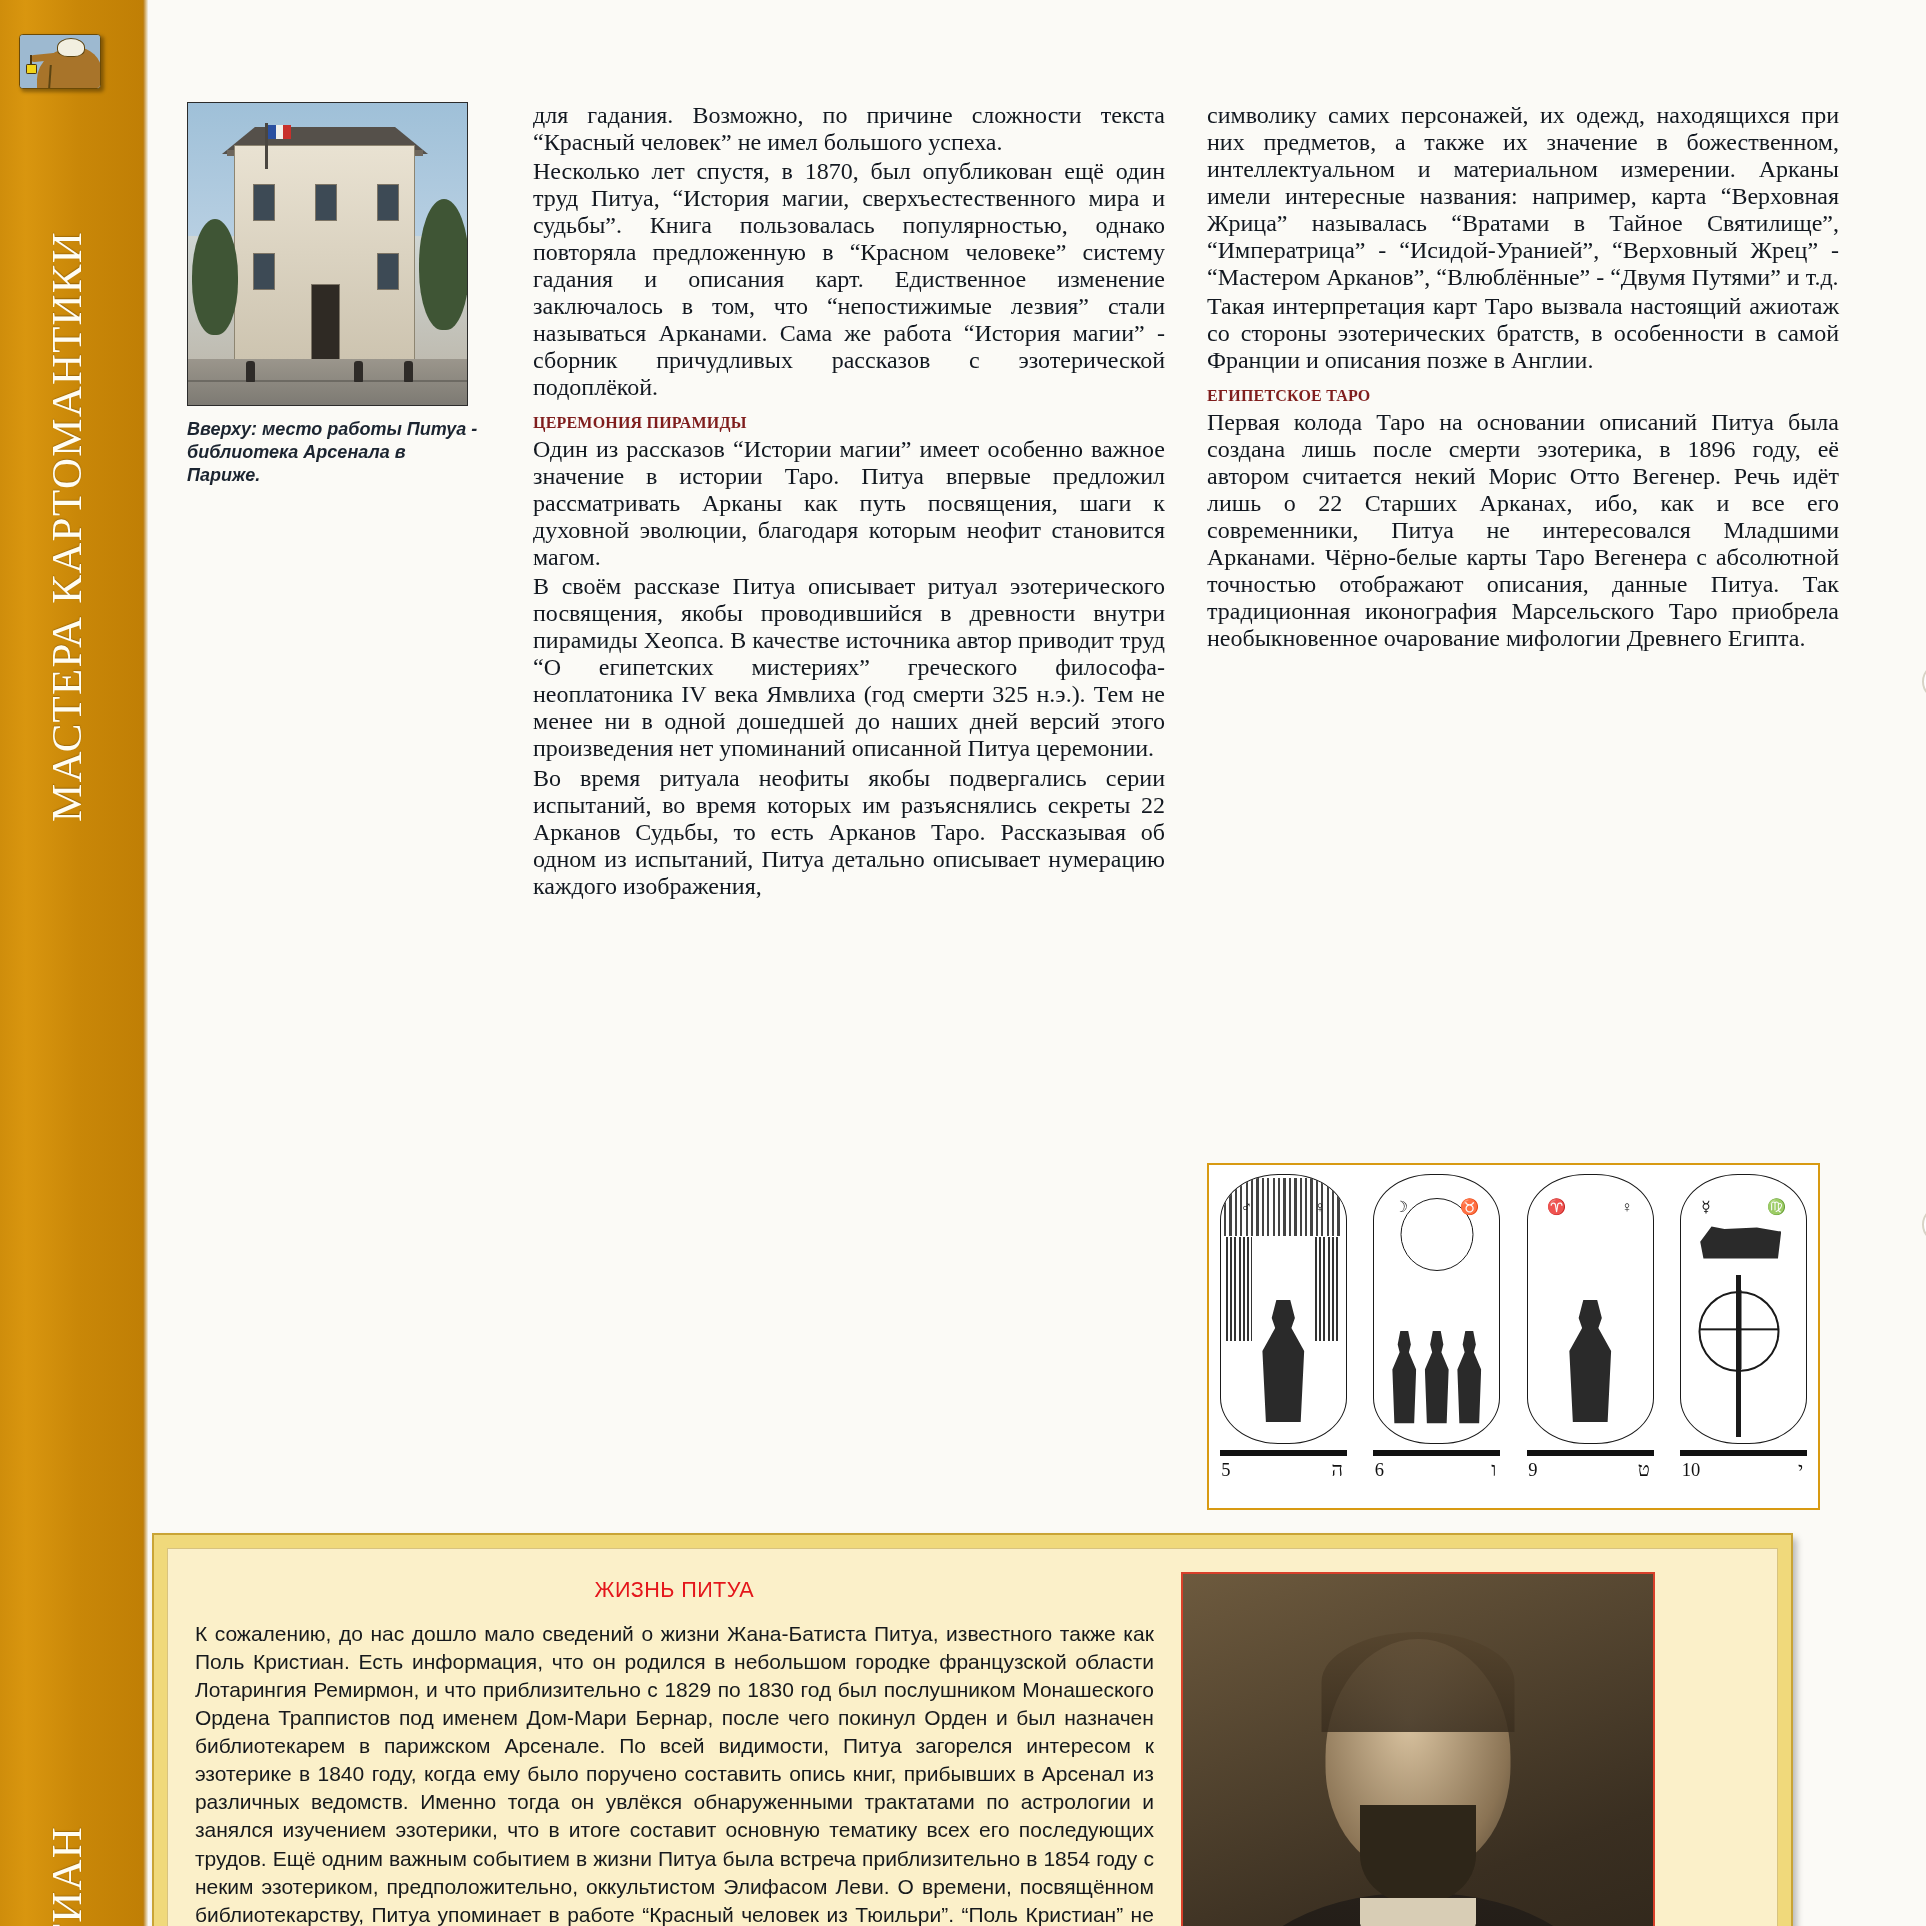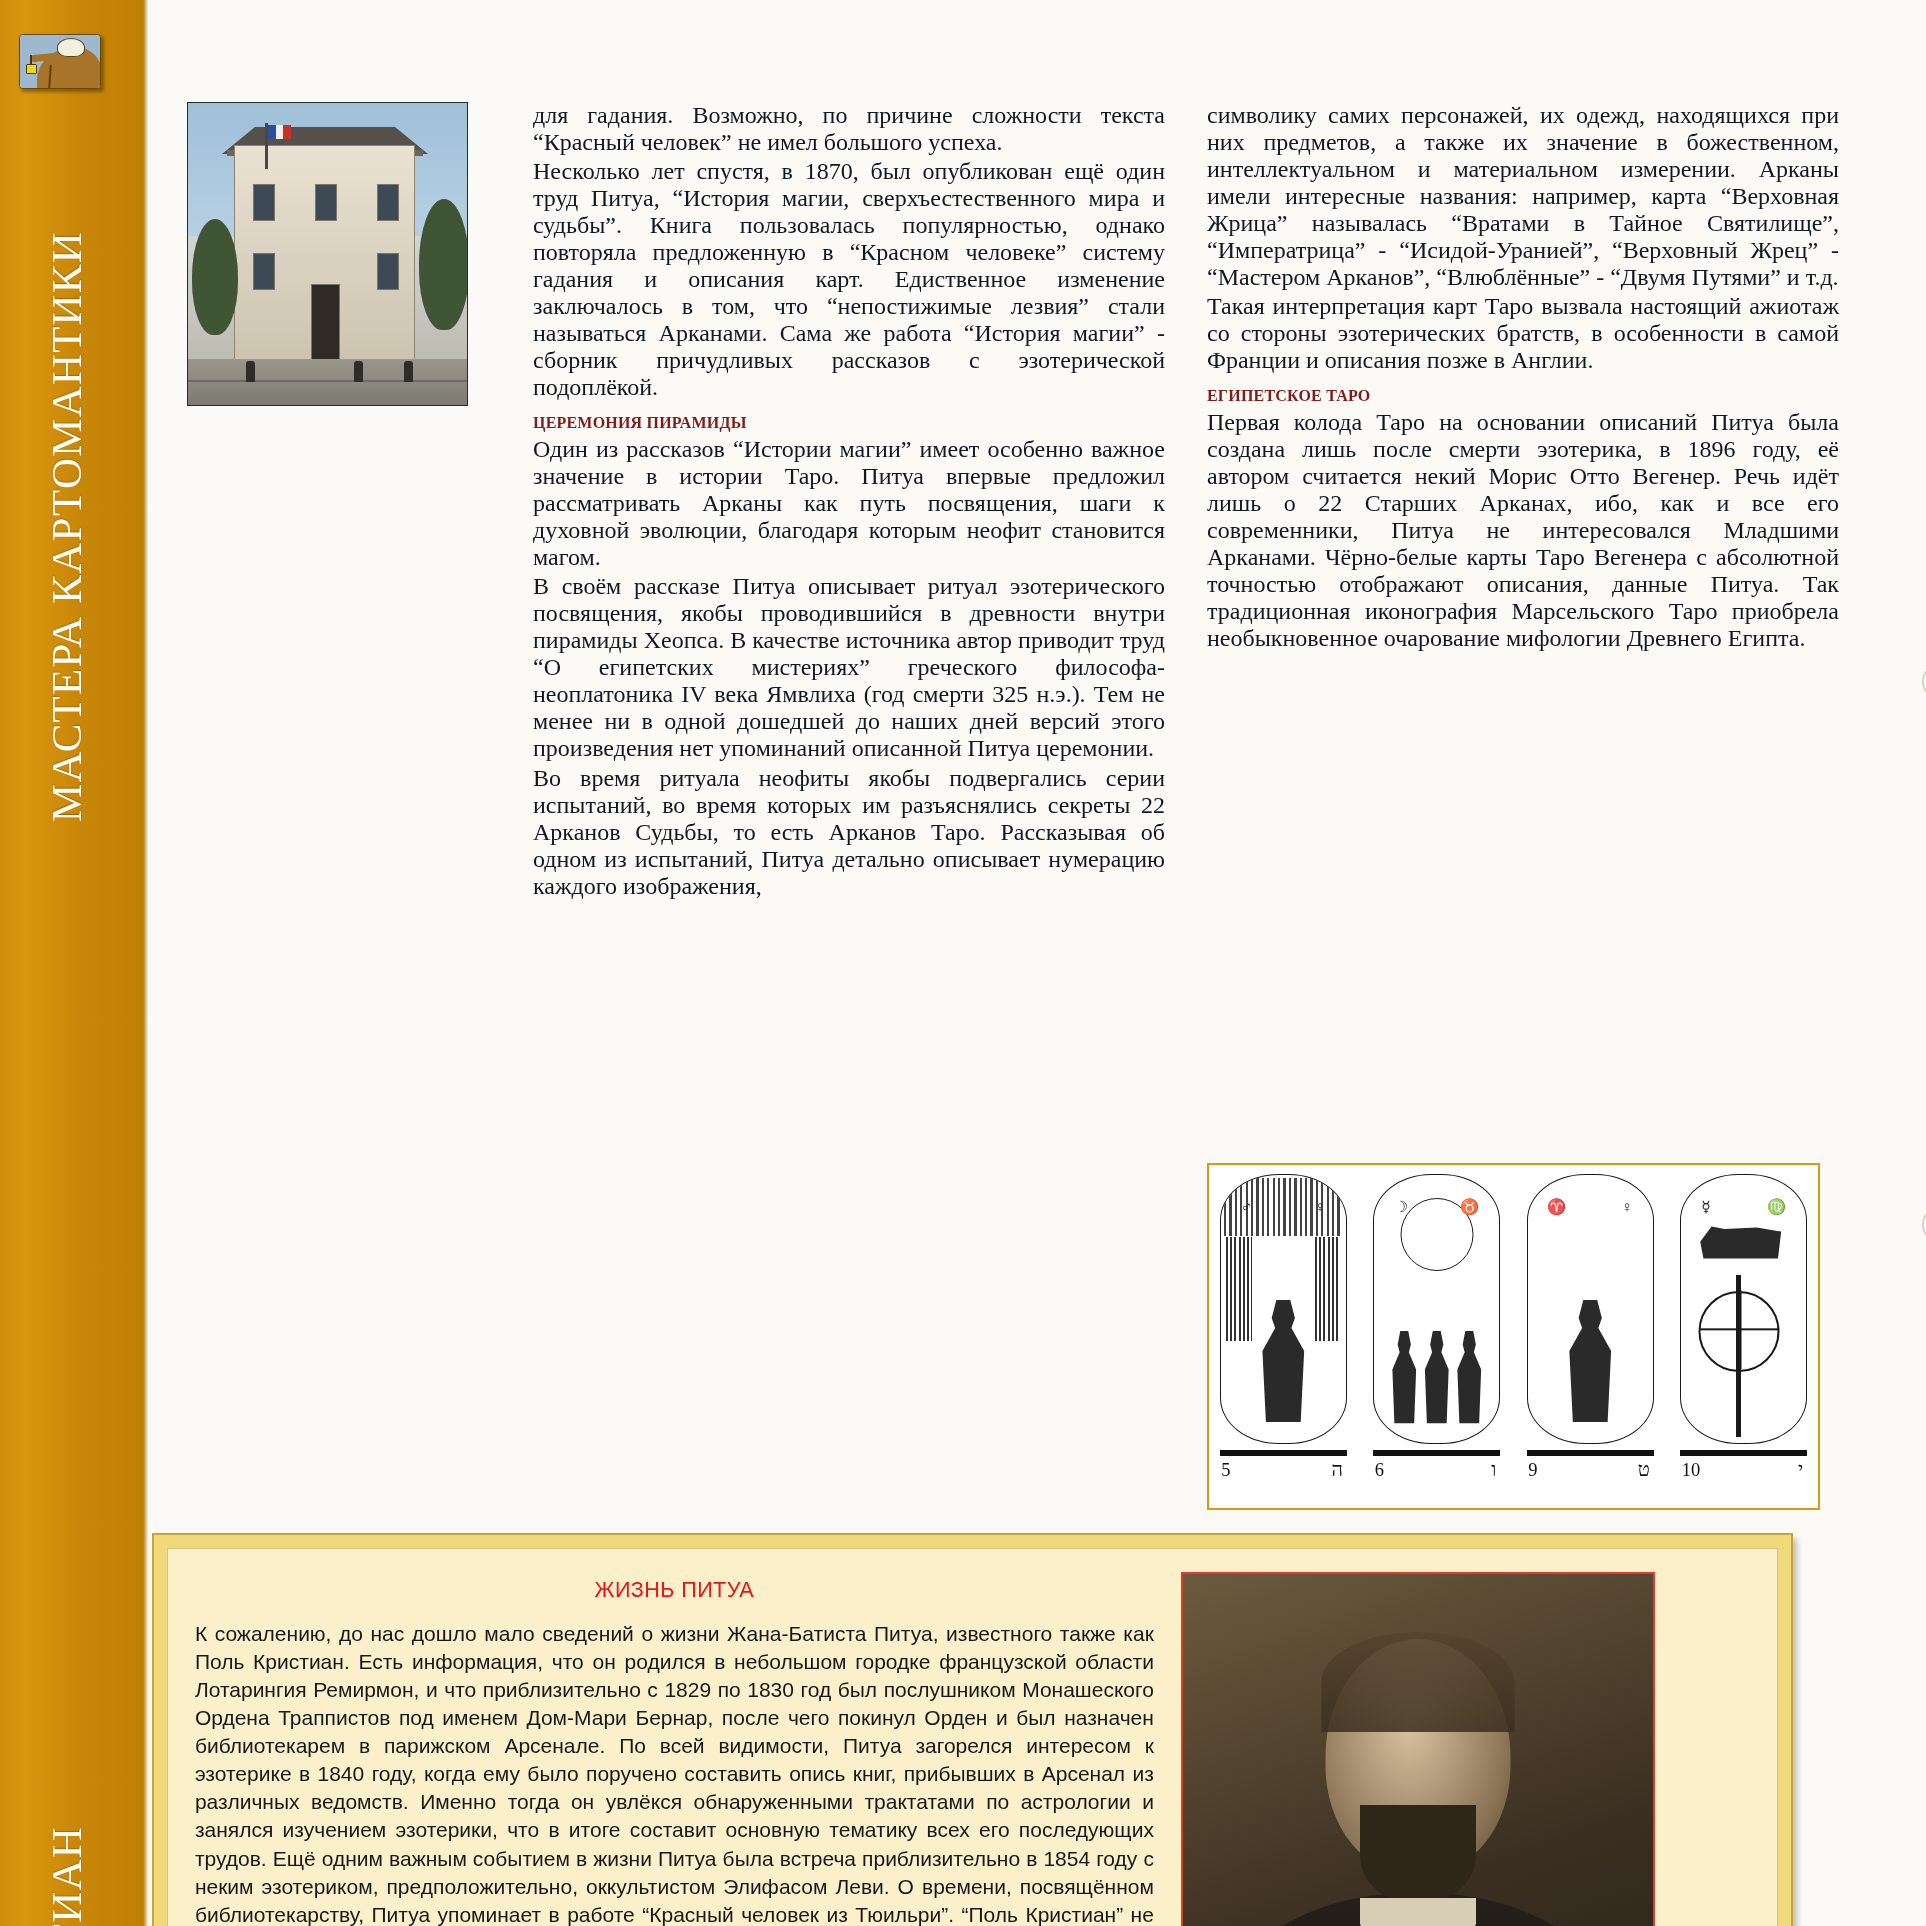--- a/index.html
+++ b/index.html
@@ -351,20 +351,21 @@
       <div class="bld-win" style="left:189px; top:150px;"></div>
       <div class="bld-door"></div>
       <div class="tree" style="left:3.9px; top:116px; width:46px; height:116px;"></div>
       <div class="tree" style="left:231px; top:96px; width:50px; height:131px;"></div>
       <div class="ground"></div>
       <div class="pavement-line"></div>
       <div class="person" style="left:58px;"></div>
       <div class="person" style="left:166px;"></div>
       <div class="person" style="left:216px;"></div>
     </div>
+    <div class="side-caption">Вверху: место работы Питуа - библиотека Арсенала в Париже.</div>
   </div>
 
 
   <div class="col" id="col1">
     <p>для гадания. Возможно, по причине сложности текста “Красный человек” не имел большого успеха.</p>
     <p>Несколько лет спустя, в 1870, был опубликован ещё один труд Питуа, “История магии, сверхъестественного мира и судьбы”. Книга пользовалась популярностью, однако повторяла предложенную в “Красном человеке” систему гадания и описания карт. Едиственное изменение заключалось в том, что “непостижимые лезвия” стали называться Арканами. Сама же работа “История магии” - сборник причудливых рассказов с эзотерической подоплёкой.</p>
 
     <h2 class="sec-head">ЦЕРЕМОНИЯ ПИРАМИДЫ</h2>
 
     <p>Один из рассказов “Истории магии” имеет особенно важное значение в истории Таро. Питуа впервые предложил рассматривать Арканы как путь посвящения, шаги к духовной эволюции, благодаря которым неофит становится магом.</p>

